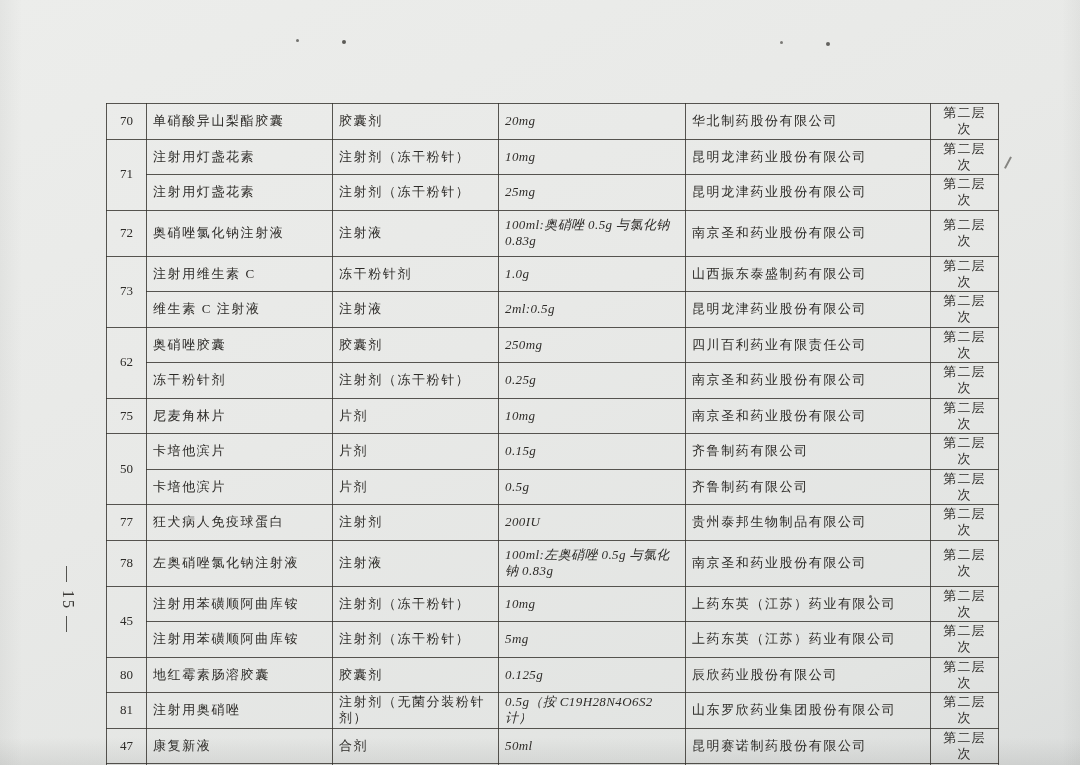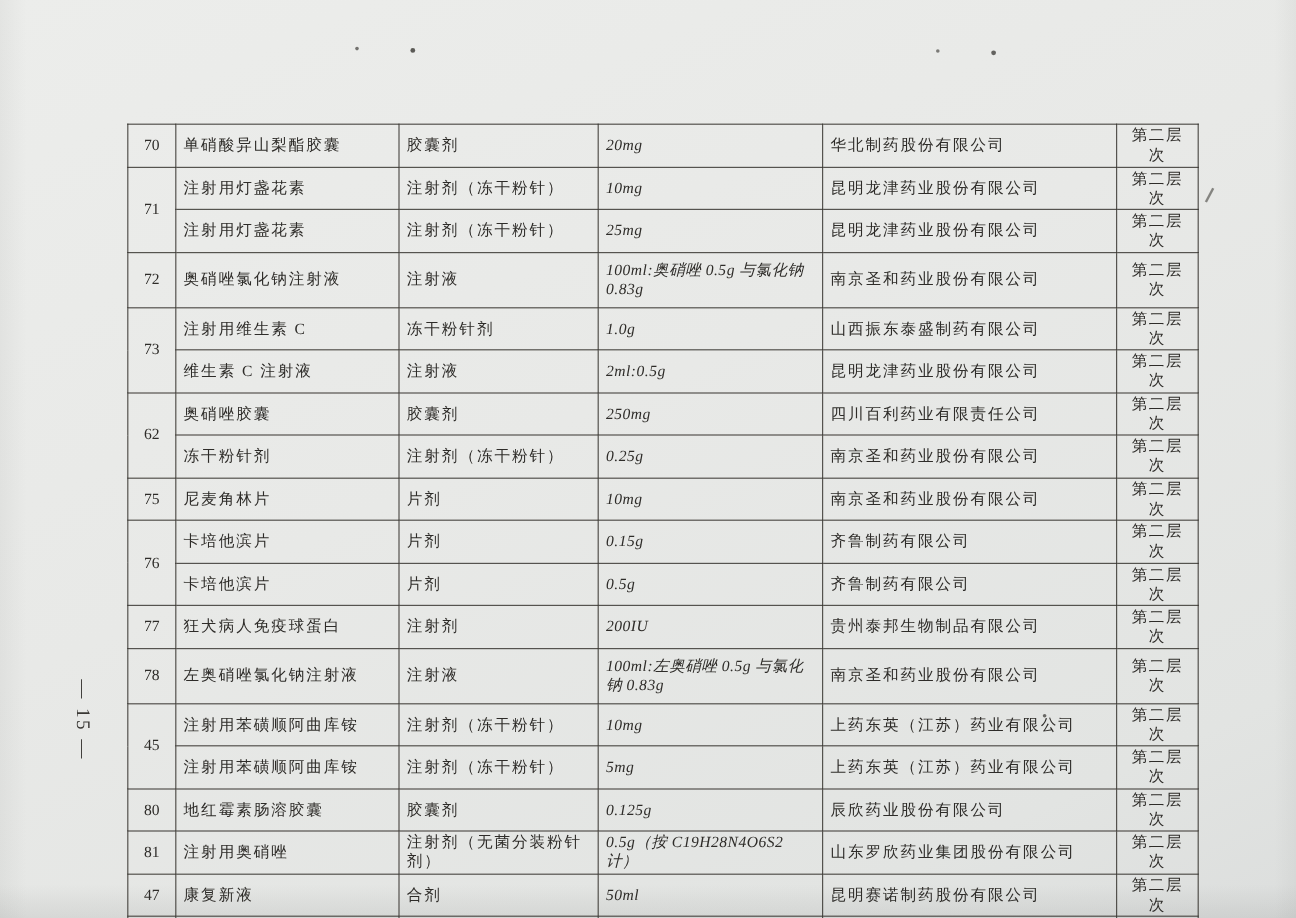--- a/index.html
+++ b/index.html
@@ -137,21 +137,21 @@
         </tr>
         <tr class="single">
           <td class="c-num" rowspan="1">75</td>
           <td class="c-name">尼麦角林片</td>
           <td class="c-form">片剂</td>
           <td class="c-spec">10mg</td>
           <td class="c-mfr">南京圣和药业股份有限公司</td>
           <td class="c-level">第二层次</td>
         </tr>
         <tr class="single">
-          <td class="c-num" rowspan="2">76</td>
+          <td class="c-num" rowspan="2">50</td>
           <td class="c-name">卡培他滨片</td>
           <td class="c-form">片剂</td>
           <td class="c-spec">0.15g</td>
           <td class="c-mfr">齐鲁制药有限公司</td>
           <td class="c-level">第二层次</td>
         </tr>
         <tr class="single">
           <td class="c-name">卡培他滨片</td>
           <td class="c-form">片剂</td>
           <td class="c-spec">0.5g</td>

